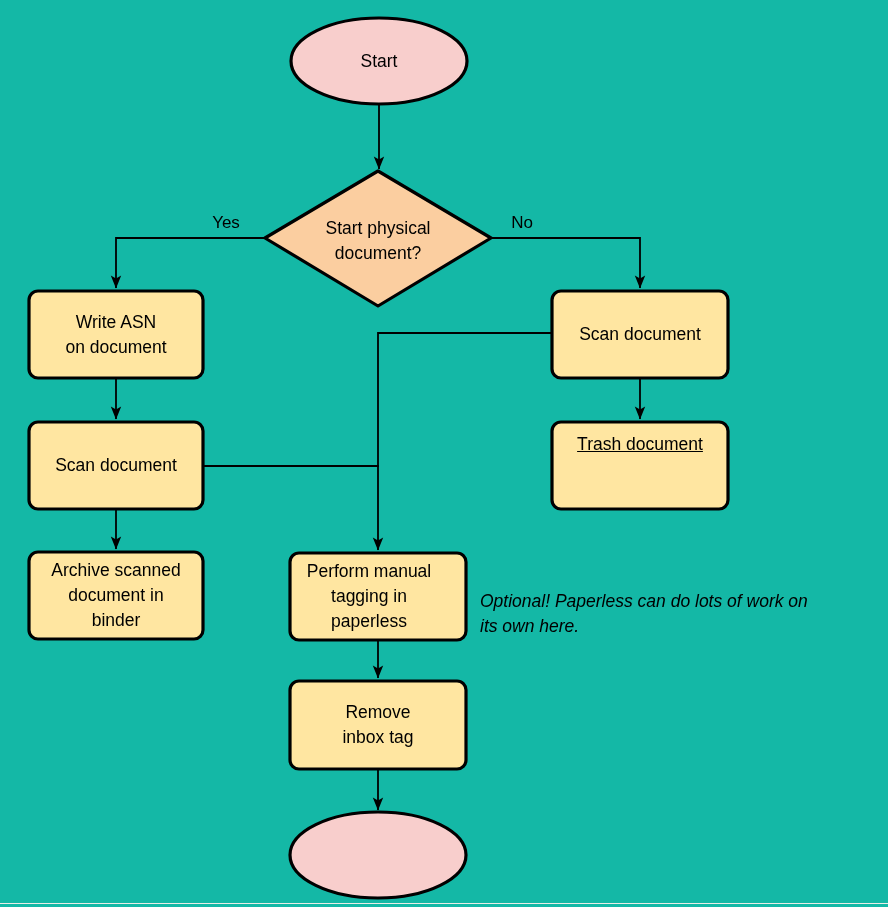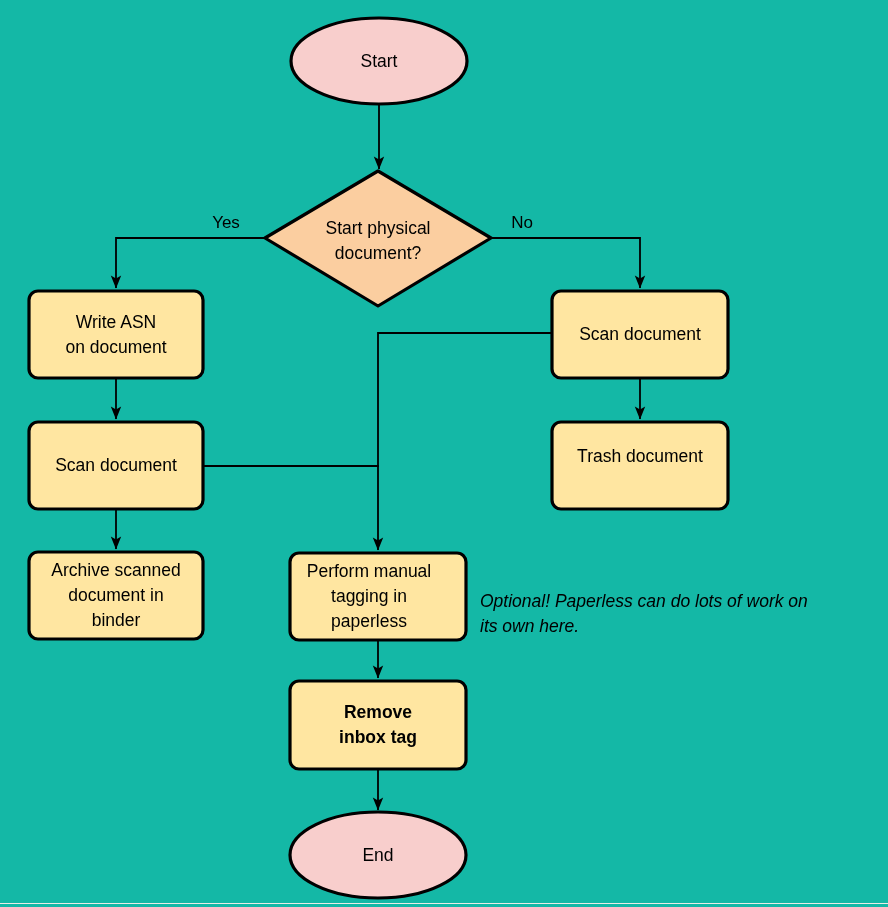--- a/index.html
+++ b/index.html
@@ -90,27 +90,26 @@
   <div class="label" style="left:291px; top:18px; width:176px; height:86px;">Start</div>
   <div class="label" style="left:286px; top:197px; width:184px; height:88px;">Start physical
 document?</div>
   <div class="label" style="left:29px; top:291px; width:174px; height:87px;">Write ASN
 on document</div>
   <div class="label" style="left:29px; top:422px; width:174px; height:87px;">Scan document</div>
   <div class="label" style="left:29px; top:552px; width:174px; height:87px;">Archive scanned
 document in
 binder</div>
   <div class="label" style="left:552px; top:291px; width:176px; height:87px;">Scan document</div>
-  <div class="label" style="left:552px; top:422px; width:176px; height:69px;">Trash document</div>
+  <div class="label" style="left:552px; top:410px; width:176px; height:69px;text-decoration:underline;">Trash document</div>
   <div class="label" style="left:290px; top:553px; width:158px; height:87px;">Perform manual
 tagging in
 paperless</div>
-  <div class="label" style="left:290px; top:681px; width:176px; height:88px;font-weight:bold;">Remove
+  <div class="label" style="left:290px; top:681px; width:176px; height:88px;">Remove
 inbox tag</div>
-  <div class="label" style="left:290px; top:812px; width:176px; height:86px;">End</div>
 
   <div class="label edge-label" style="left:200px; top:210px; width:52px; height:24px;">Yes</div>
   <div class="label edge-label" style="left:498px; top:210px; width:48px; height:24px;">No</div>
 
   <div class="label annotation" style="left:480px; top:589px; width:408px; height:54px;">Optional! Paperless can do lots of work on
 its own here.</div>
 
   <div class="bottom-rule" style="background: rgb(235, 235, 230);"></div>
 
 </div>

